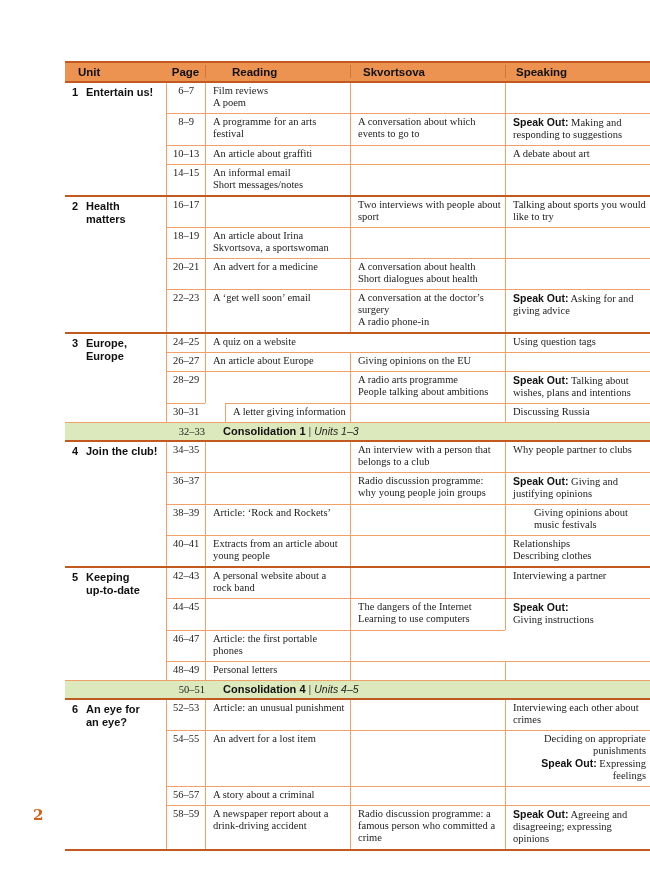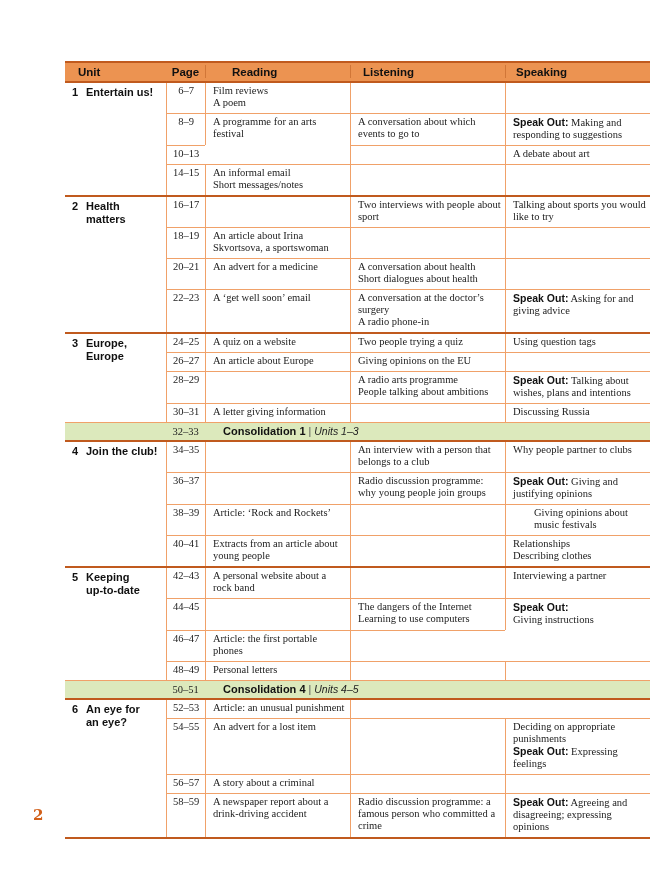--- a/index.html
+++ b/index.html
@@ -28,37 +28,37 @@
   .u-name span{display:block;}
   .cell{font-size:10.5px;line-height:12px;padding:2px 4px 4px 7px;}
   .page-cell{grid-column:2;text-align:center;padding-left:2px;padding-right:2px;border-left:1px solid var(--light);}
   .reading-cell{grid-column:3;border-left:1px solid var(--light);}
   .listening-cell{grid-column:4;border-left:1px solid var(--light);}
   .speaking-cell{grid-column:5;border-left:1px solid var(--light);}
   .rsep{border-top:1px solid var(--light);}
   .cell-item{display:block;}
   .so{font-family:"Liberation Sans",sans-serif;font-weight:bold;color:#111;}
   .consol{display:flex;align-items:baseline;background:var(--green);border-top:1px solid var(--light);padding:2px 0 3px 0;font-size:10.5px;}
-  .consol-page{margin-left:101px;width:39px;flex:none;text-align:center;}
+  .consol-page{margin-left:101px;width:39px;flex:none;text-align:right;}
   .consol-text{padding-left:18px;font-family:"Liberation Sans",sans-serif;font-size:10.5px;color:#111;}
   .consol-text b{font-size:11px;}
   .consol-bar{color:#555;padding:0 3px;}
   .consol-text i{color:#222;}
   .page-num{position:absolute;left:33px;top:806px;font-family:"DejaVu Serif",serif;font-weight:bold;font-size:15px;color:var(--pagenum);}
 </style>
 </head>
 <body>
 
 <div class="page">
   <div class="toc">
     <div class="toc-header">
       <div class="hc hc-unit">Unit</div>
       <div class="hc hc-page">Page</div>
       <div class="hc hc-reading">Reading</div>
-      <div class="hc hc-listening">Listening</div>
+      <div class="hc hc-listening">Skvortsova</div>
       <div class="hc hc-speaking">Speaking</div>
     </div>
     <div id="toc-body">
         <div class="unit-section">
           <div class="unit-cell" style="grid-row: 1 / span 4;">
             <span class="u-num">1</span>
             <div class="u-name">
               <span>Entertain us!</span>
             </div>
           </div>
@@ -73,20 +73,23 @@
           <div class="cell reading-cell rsep" style="grid-row: 2;">
             <div class="cell-item"><span>A programme for an arts festival</span></div>
           </div>
           <div class="cell listening-cell rsep" style="grid-row: 2;">
             <div class="cell-item"><span>A conversation about which events to go to</span></div>
           </div>
           <div class="cell speaking-cell rsep" style="grid-row: 2;">
             <div class="cell-item"><b class="so">Speak Out:</b> <span>Making and responding to suggestions</span></div>
           </div>
           <div class="cell page-cell rsep" style="grid-row: 3;">10–13</div>
+          <div class="cell reading-cell rsep" style="grid-row: 3;">
+            <div class="cell-item"><span>An article about graffiti</span></div>
+          </div>
           <div class="cell listening-cell rsep" style="grid-row: 3;"></div>
           <div class="cell speaking-cell rsep" style="grid-row: 3;">
             <div class="cell-item"><span>A debate about art</span></div>
           </div>
           <div class="cell page-cell rsep" style="grid-row: 4;">14–15</div>
           <div class="cell reading-cell rsep" style="grid-row: 4;">
             <div class="cell-item"><span>An informal email</span></div>
             <div class="cell-item"><span>Short messages/notes</span></div>
           </div>
           <div class="cell listening-cell rsep" style="grid-row: 4;"></div>
@@ -139,23 +142,20 @@
           <div class="unit-cell" style="grid-row: 1 / span 4;">
             <span class="u-num">3</span>
             <div class="u-name">
               <span>Europe,</span>
               <span>Europe</span>
             </div>
           </div>
           <div class="cell page-cell" style="grid-row: 1;">24–25</div>
           <div class="cell reading-cell" style="grid-row: 1;">
             <div class="cell-item"><span>A quiz on a website</span></div>
-          </div>
-          <div class="cell listening-cell" style="grid-row: 1;">
-            <div class="cell-item"><span>Two people trying a quiz</span></div>
           </div>
           <div class="cell speaking-cell" style="grid-row: 1;">
             <div class="cell-item"><span>Using question tags</span></div>
           </div>
           <div class="cell page-cell rsep" style="grid-row: 2;">26–27</div>
           <div class="cell reading-cell rsep" style="grid-row: 2;">
             <div class="cell-item"><span>An article about Europe</span></div>
           </div>
           <div class="cell listening-cell rsep" style="grid-row: 2;">
             <div class="cell-item"><span>Giving opinions on the EU</span></div>
@@ -164,21 +164,21 @@
           <div class="cell page-cell rsep" style="grid-row: 3;">28–29</div>
           <div class="cell reading-cell rsep" style="grid-row: 3;"></div>
           <div class="cell listening-cell rsep" style="grid-row: 3;">
             <div class="cell-item"><span>A radio arts programme</span></div>
             <div class="cell-item"><span>People talking about ambitions</span></div>
           </div>
           <div class="cell speaking-cell rsep" style="grid-row: 3;">
             <div class="cell-item"><b class="so">Speak Out:</b> <span>Talking about wishes, plans and intentions</span></div>
           </div>
           <div class="cell page-cell rsep" style="grid-row: 4;">30–31</div>
-          <div class="cell reading-cell rsep" style="grid-row: 4;">
+          <div class="cell reading-cell rsep" style="grid-row: 4; margin-left: 20px;">
             <div class="cell-item"><span>A letter giving information</span></div>
           </div>
           <div class="cell listening-cell rsep" style="grid-row: 4;"></div>
           <div class="cell speaking-cell rsep" style="grid-row: 4;">
             <div class="cell-item"><span>Discussing Russia</span></div>
           </div>
         </div>
         <div class="consol">
           <div class="consol-page">32–33</div>
           <div class="consol-text"><b>Consolidation 1</b><span class="consol-bar">|</span><i>Units 1–3</i></div>
@@ -272,26 +272,29 @@
             <div class="u-name">
               <span>An eye for</span>
               <span>an eye?</span>
             </div>
           </div>
           <div class="cell page-cell" style="grid-row: 1;">52–53</div>
           <div class="cell reading-cell" style="grid-row: 1;">
             <div class="cell-item"><span>Article: an unusual punishment</span></div>
           </div>
           <div class="cell listening-cell" style="grid-row: 1;"></div>
+          <div class="cell speaking-cell" style="grid-row: 1;">
+            <div class="cell-item"><span>Interviewing each other about crimes</span></div>
+          </div>
           <div class="cell page-cell rsep" style="grid-row: 2;">54–55</div>
           <div class="cell reading-cell rsep" style="grid-row: 2;">
             <div class="cell-item"><span>An advert for a lost item</span></div>
           </div>
           <div class="cell listening-cell rsep" style="grid-row: 2;"></div>
-          <div class="cell speaking-cell rsep" style="grid-row: 2;">
+          <div class="cell speaking-cell rsep" style="grid-row: 2; text-align: right;">
             <div class="cell-item"><span>Deciding on appropriate punishments</span></div>
             <div class="cell-item"><b class="so">Speak Out:</b> <span>Expressing feelings</span></div>
           </div>
           <div class="cell page-cell rsep" style="grid-row: 3;">56–57</div>
           <div class="cell reading-cell rsep" style="grid-row: 3;">
             <div class="cell-item"><span>A story about a criminal</span></div>
           </div>
           <div class="cell listening-cell rsep" style="grid-row: 3;"></div>
           <div class="cell speaking-cell rsep" style="grid-row: 3;"></div>
           <div class="cell page-cell rsep" style="grid-row: 4;">58–59</div>

